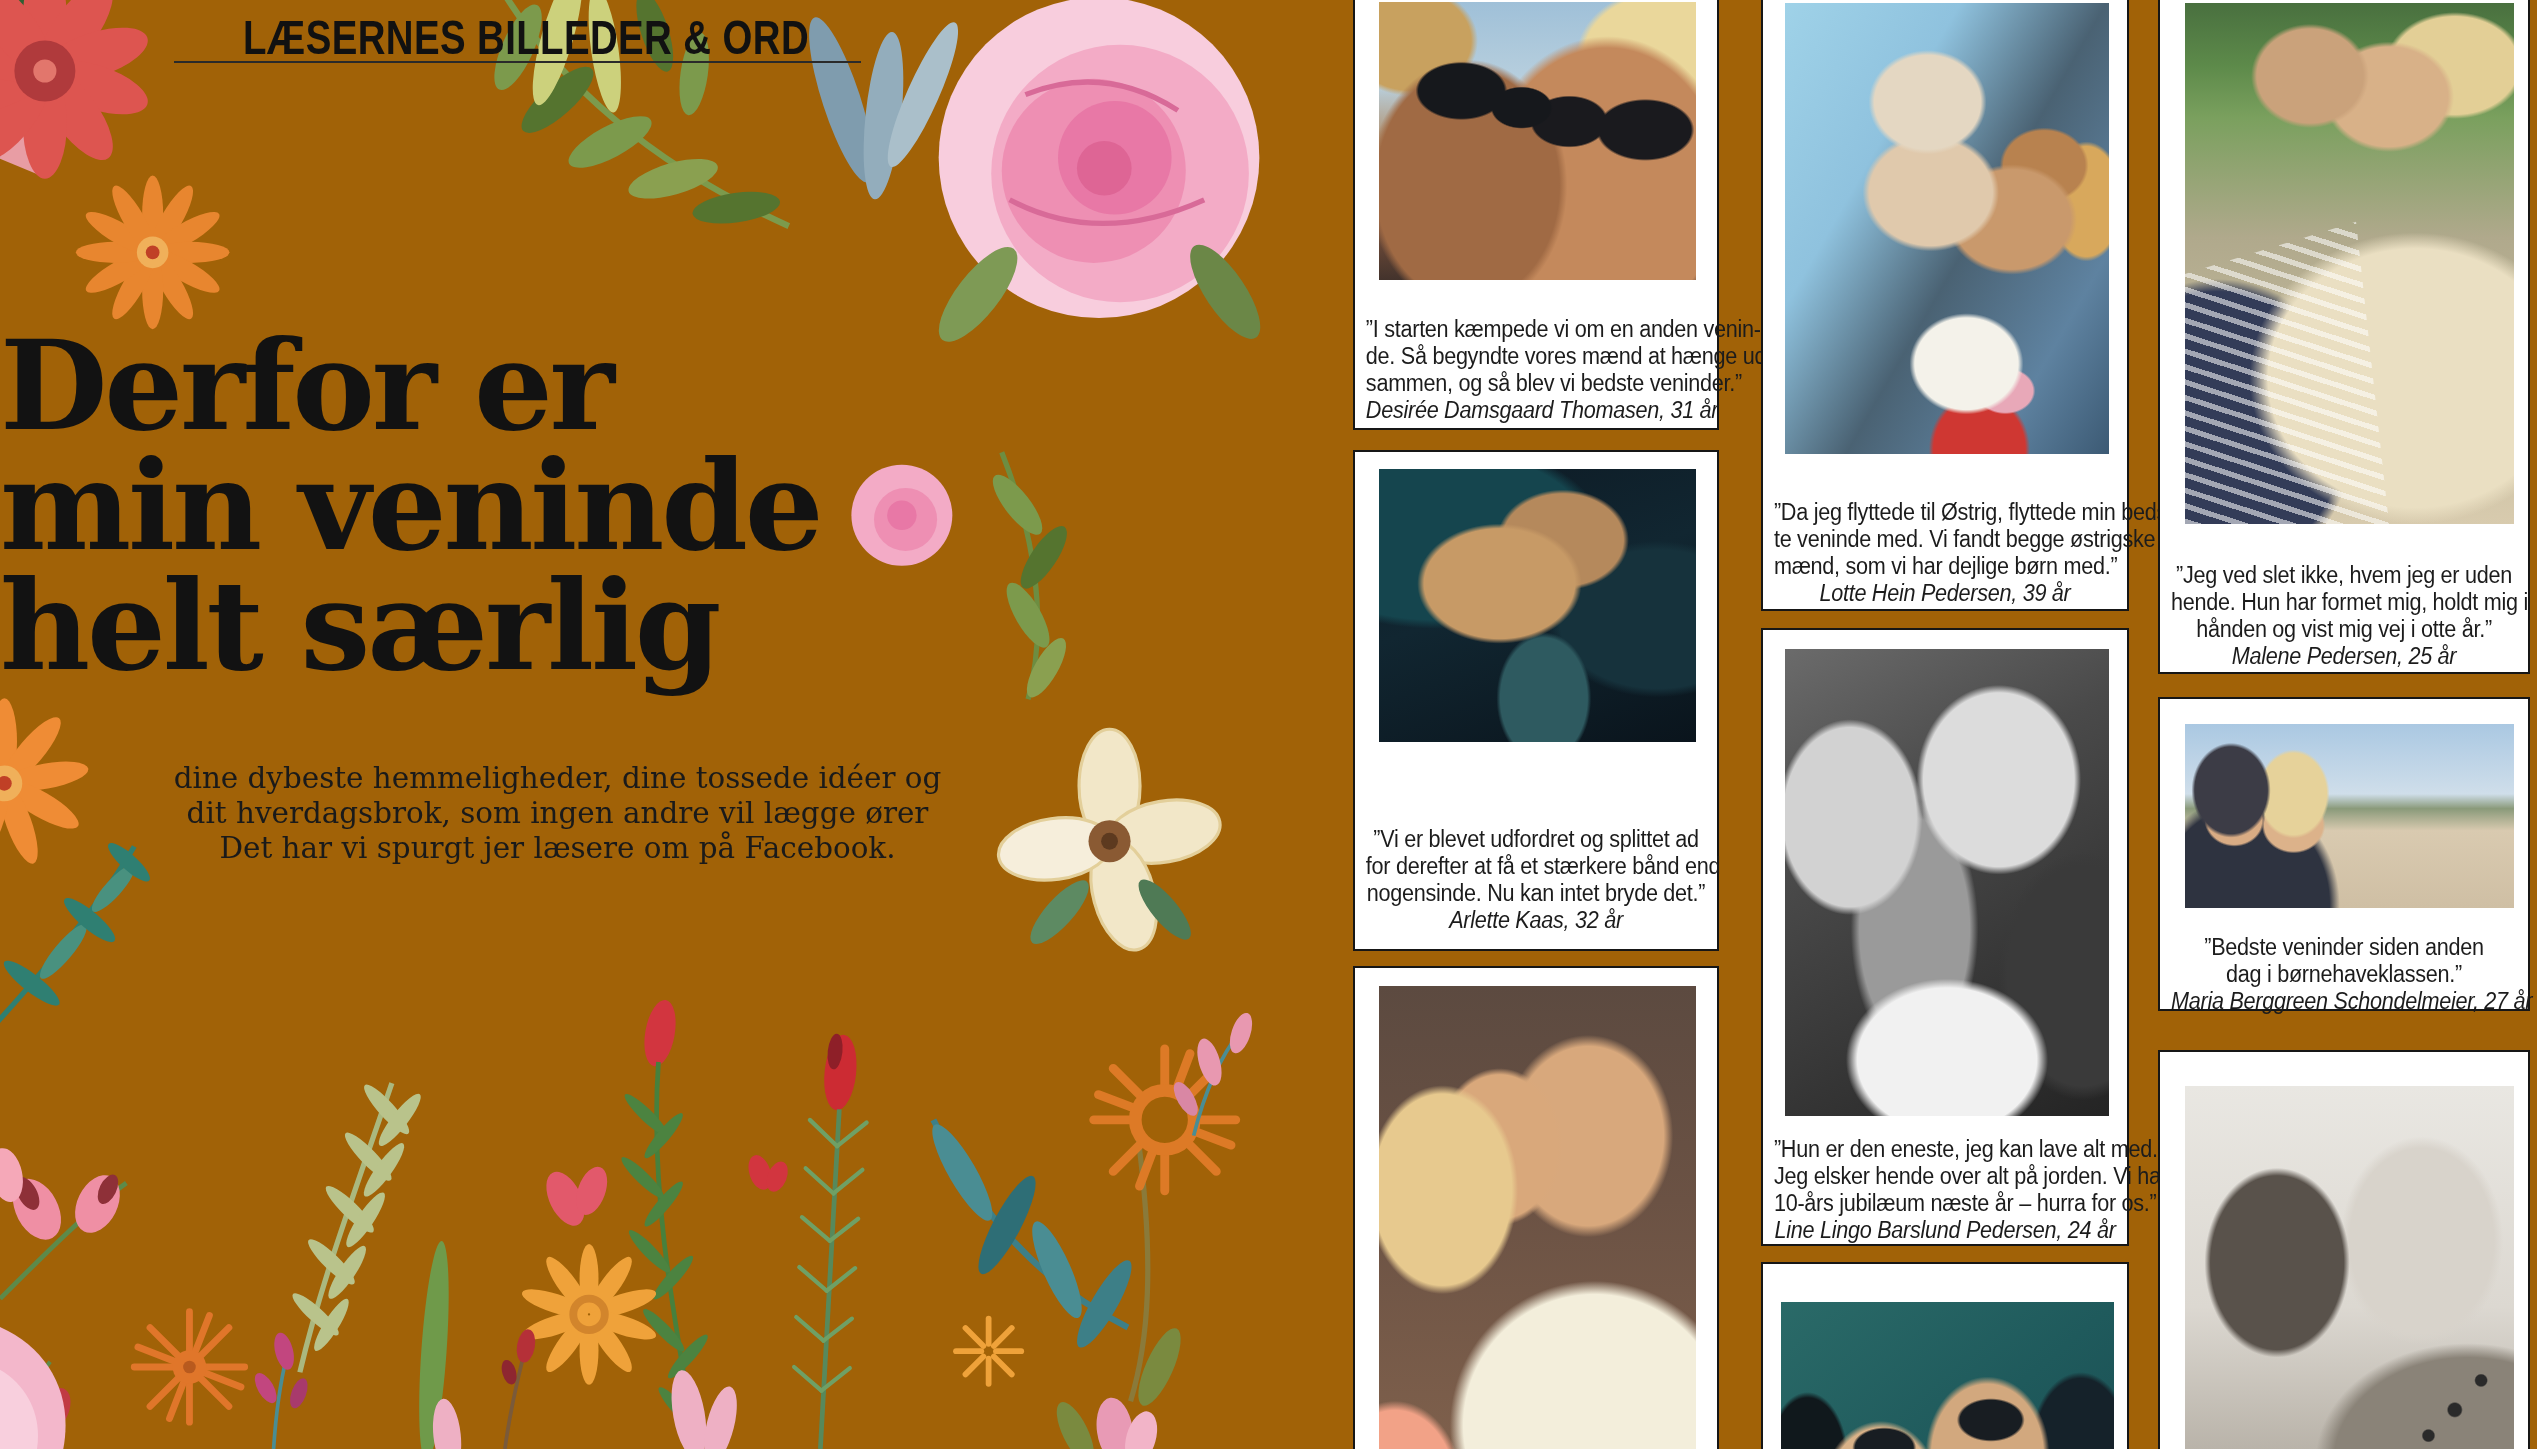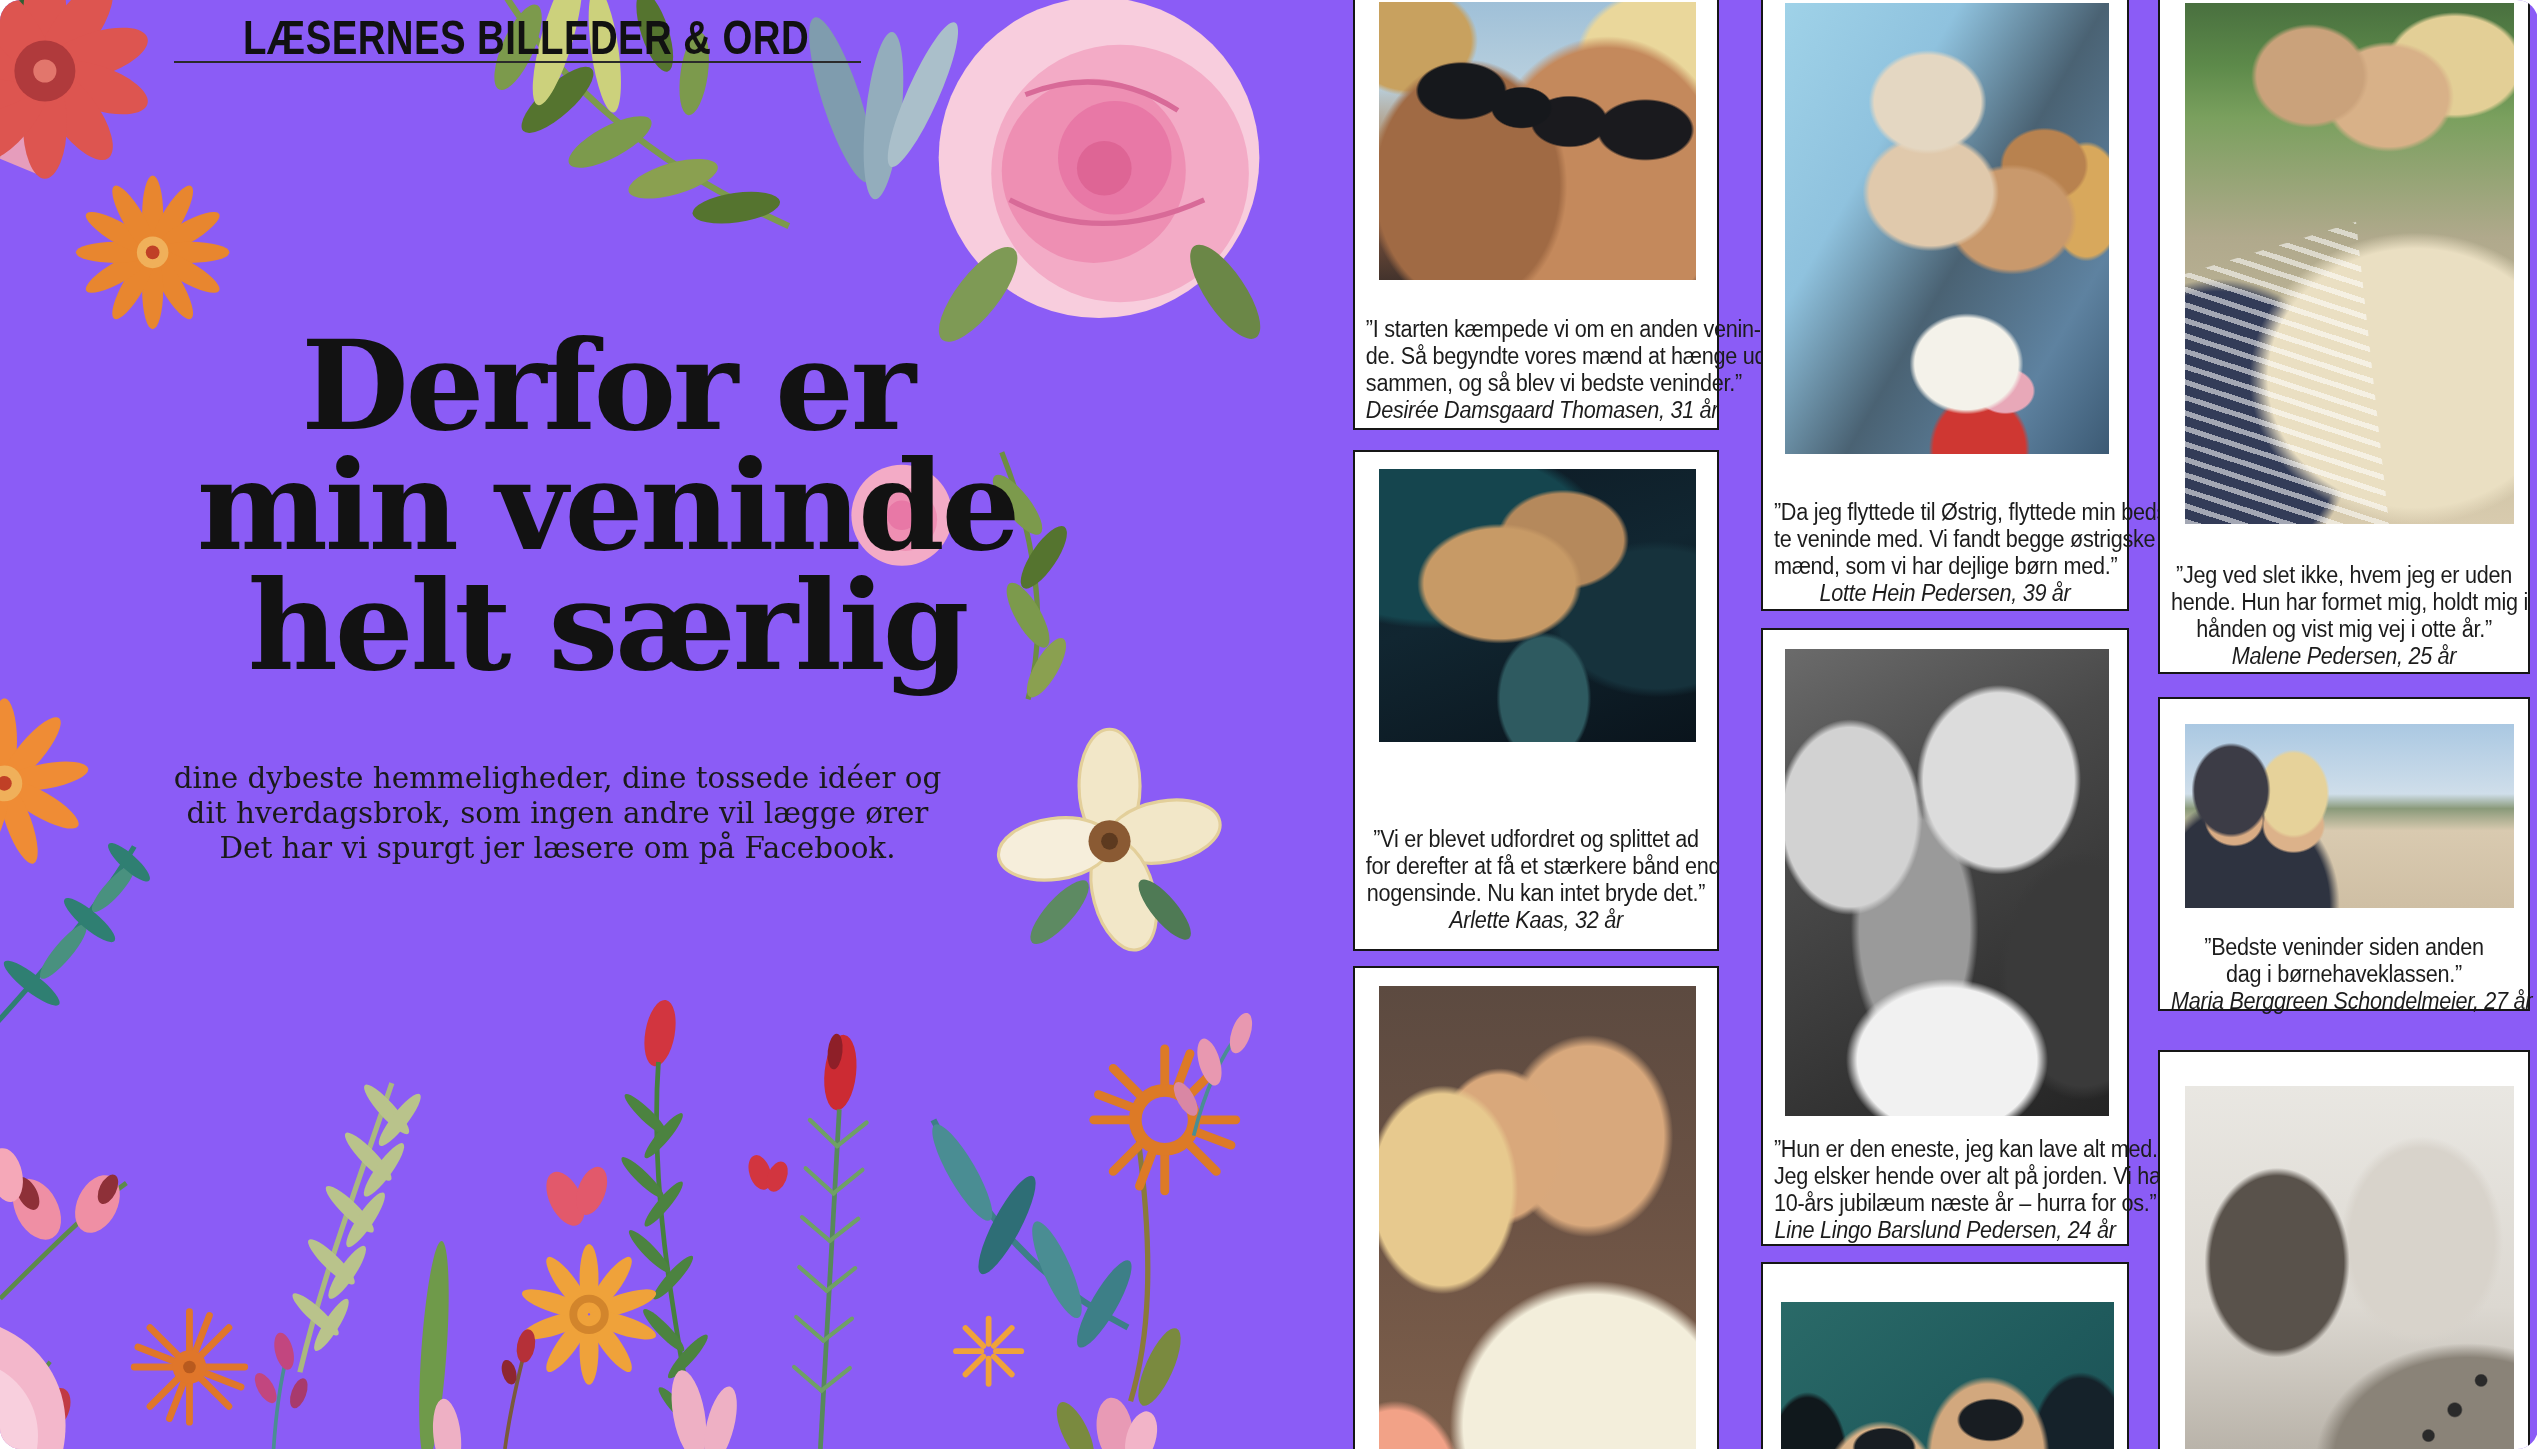--- a/index.html
+++ b/index.html
@@ -1,26 +1,26 @@
 <!DOCTYPE html>
 <html style="font-size:8.4px"><head>
 <meta charset="utf-8">
 <style>
   html,body{margin:0;padding:0;background:#fff;}
-  #stage{position:relative;width:2538px;height:1449px;background:#8b5cf6;overflow:hidden;
-         font-family:"Liberation Sans",sans-serif;border-radius:21px;}
+  #stage{position:relative;width:2538px;height:1449px;background:#a16207;overflow:hidden;
+         font-family:"Liberation Sans",sans-serif;}
   
   .flora{position:absolute;left:0;top:0;pointer-events:none;}
   .section-label{position:absolute;left:121px;top:9.5px;width:810px;text-align:center;
      font-family:"Liberation Sans",sans-serif;font-weight:700;font-size:48px;color:#111;
      transform:scaleX(.8);transform-origin:50% 0;letter-spacing:0.5px;white-space:nowrap;}
   .section-rule{position:absolute;left:174px;top:61px;width:687px;height:1.6px;background:#2a2a2a;}
-  .main-title{position:absolute;left:6px;top:326px;width:1146px;text-align:center;color:#121212;
+  .main-title{position:absolute;left:0;top:326px;width:1146px;text-align:left;color:#121212;
      font-family:"DejaVu Serif","Liberation Serif",serif;font-weight:700;
-     font-size:124px;line-height:120px;letter-spacing:-3.2px;padding-left:28px;}
+     font-size:124px;line-height:120px;letter-spacing:-3.2px;}
   .intro{position:absolute;left:0;top:761px;width:1115px;text-align:center;color:#1a1a1a;
      font-family:"DejaVu Serif","Liberation Serif",serif;font-size:29.4px;line-height:35px;}
   
   .card{position:absolute;background:#fff;border:2.1px solid #161616;box-sizing:border-box;}
   .photo{position:absolute;background-color:#888;}
   .cap{position:absolute;left:0;width:100%;text-align:center;color:#1c1c1c;
        font-size:23px;line-height:27px;transform:scaleX(.94);transform-origin:50% 0;
        letter-spacing:-0.3px;white-space:nowrap;}
   .attr{font-style:italic;}
   

